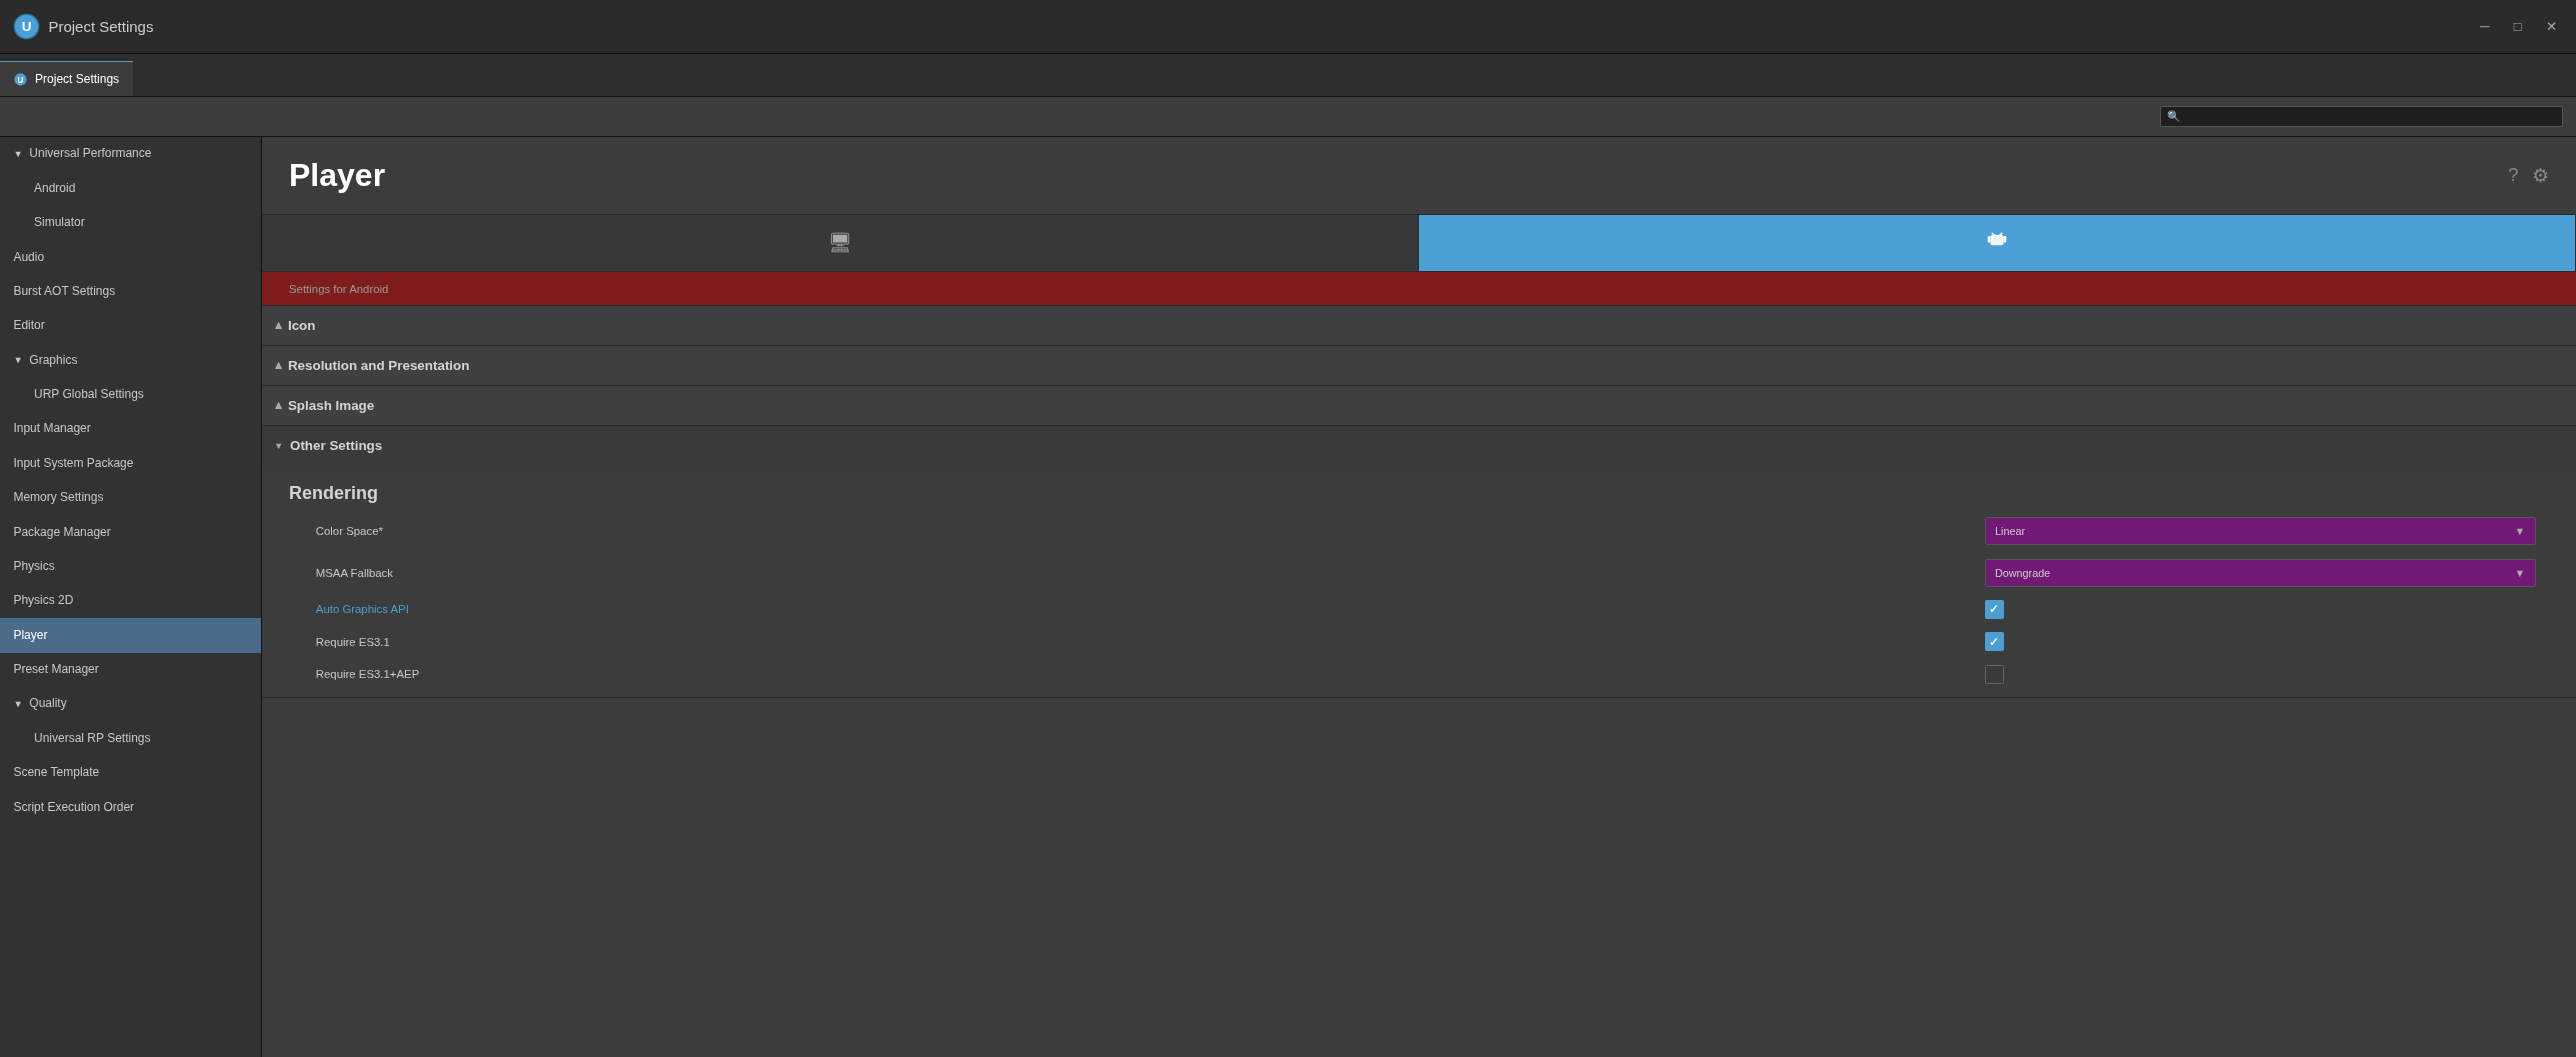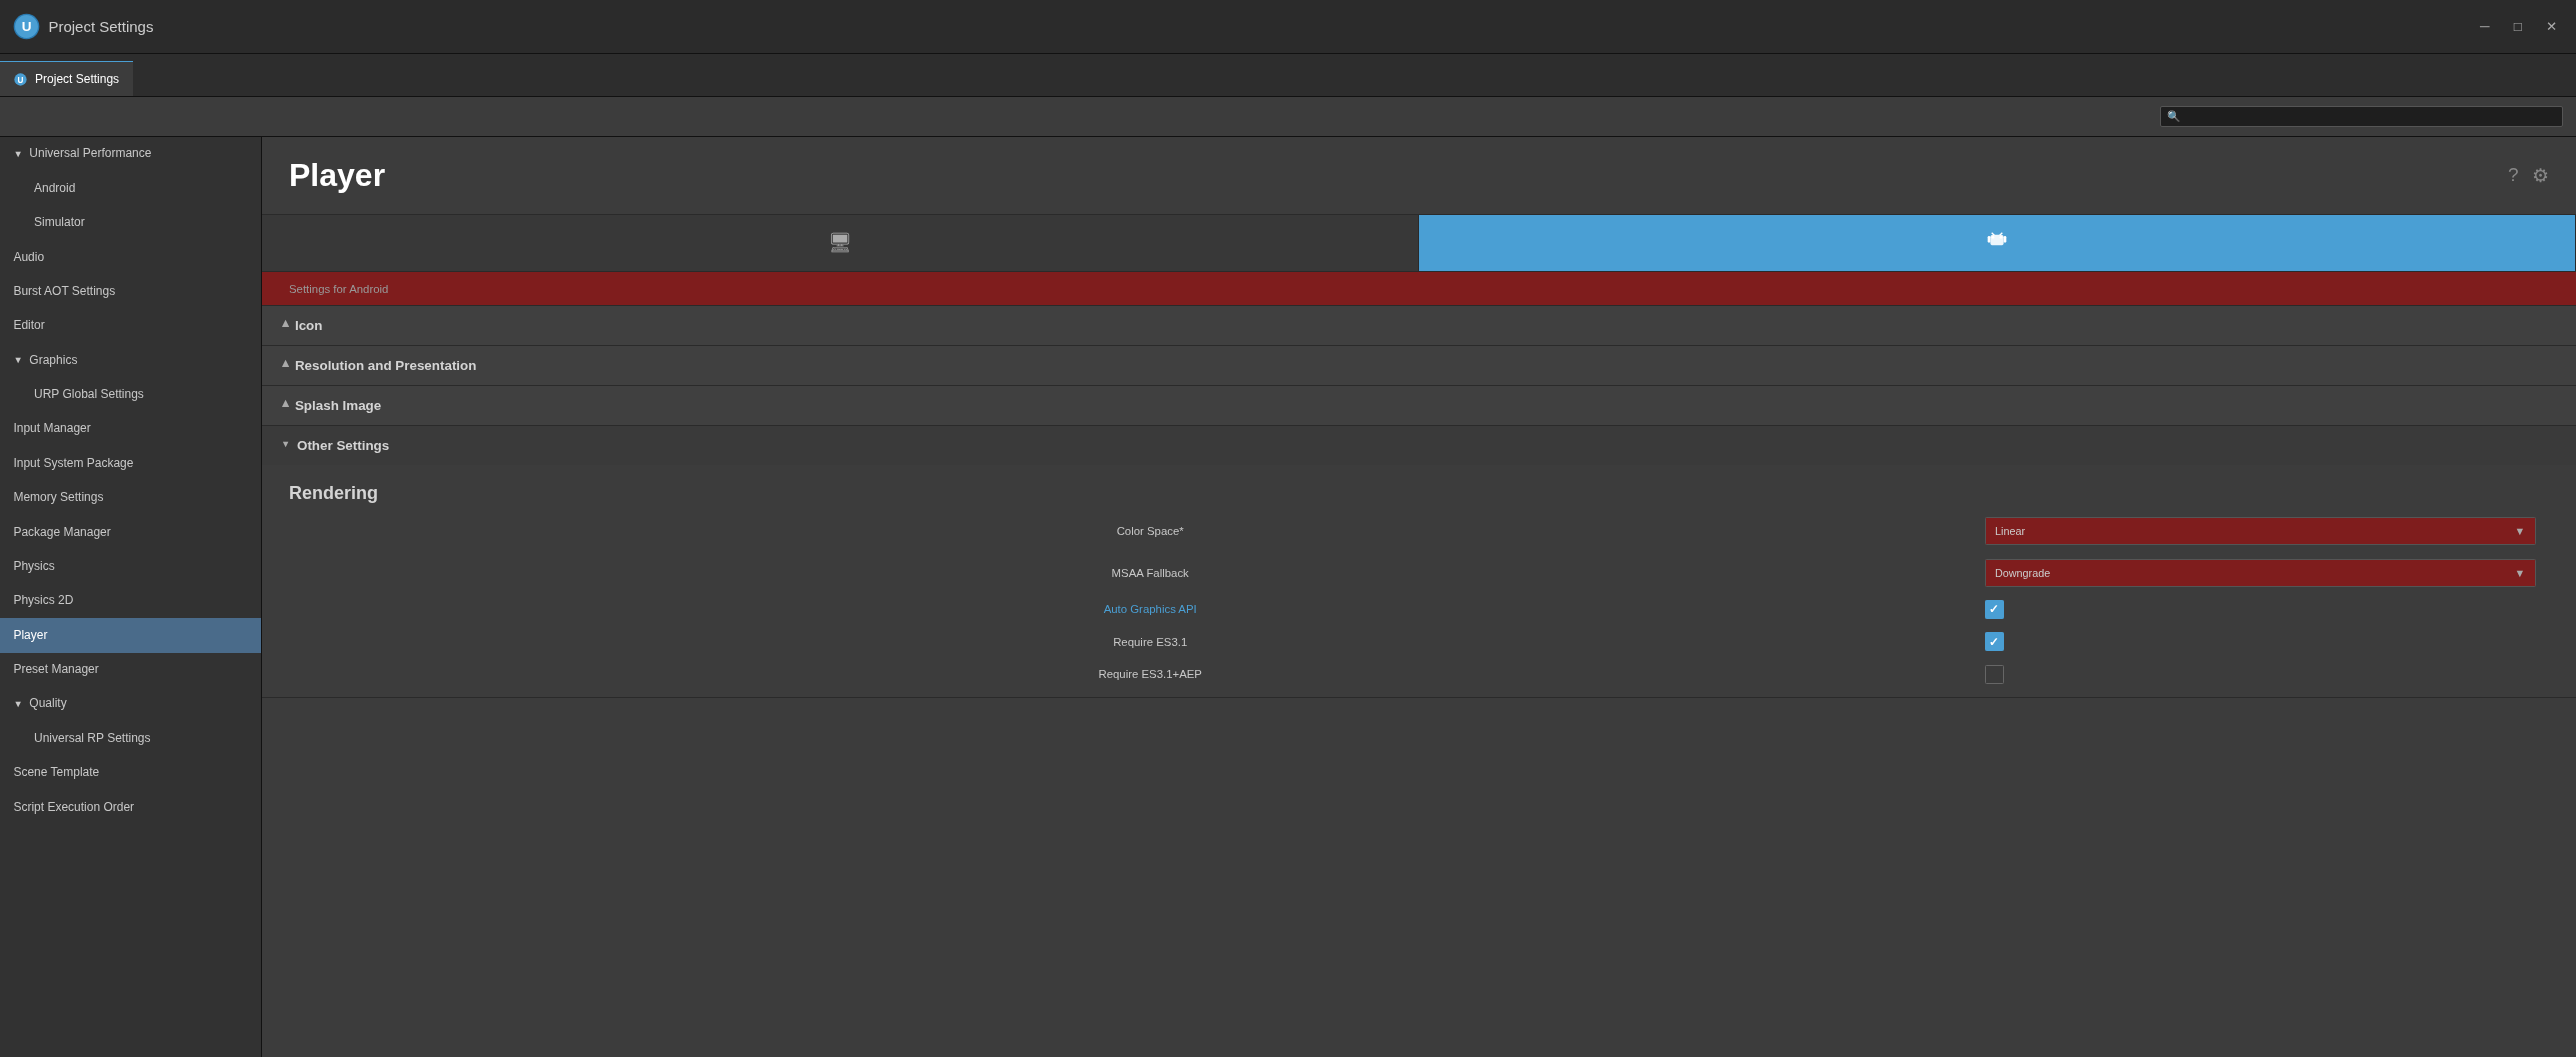--- a/index.html
+++ b/index.html
@@ -191,22 +191,22 @@
       background: #7f1d1d;
       border-bottom: 0.7px solid #2a2a2a;
     }
 
     
     .section {
       border-bottom: 0.7px solid #2a2a2a;
     }
     .section-header {
       display: flex;
-      align-items: flex-start;
-      padding: 12px 19px;
+      align-items: center;
+      padding: 12px 12px;
       background: #404040;
       cursor: pointer;
     }
     .section-title {
       font-size: 13.4px;
       font-weight: bold;
       color: #d4d4d4;
       margin-left: 6.7px;
     }
     .section-triangle {
@@ -235,32 +235,31 @@
       display: flex;
       align-items: center;
       padding: 6.7px 13.4px;
       min-height: 30px;
     }
     .setting-label {
       flex: 1;
       font-size: 11.4px;
       color: #c8c8c8;
       padding-left: 13.4px;
-      text-align: center;
     }
     .setting-label.link { color: #4a9fd4; cursor: pointer; }
     .setting-value {
       width: 551px;
       flex-shrink: 0;
     }
 
     
     .dropdown {
       width: 100%;
-      background: #7f1d1d;
+      background: #701a75;
       border: 0.7px solid #555;
       color: #ccc;
       padding: 5.4px 9.4px;
       font-size: 10.8px;
       appearance: none;
       border-radius: 1.3px;
       cursor: pointer;
       display: flex;
       align-items: center;
       justify-content: space-between;

